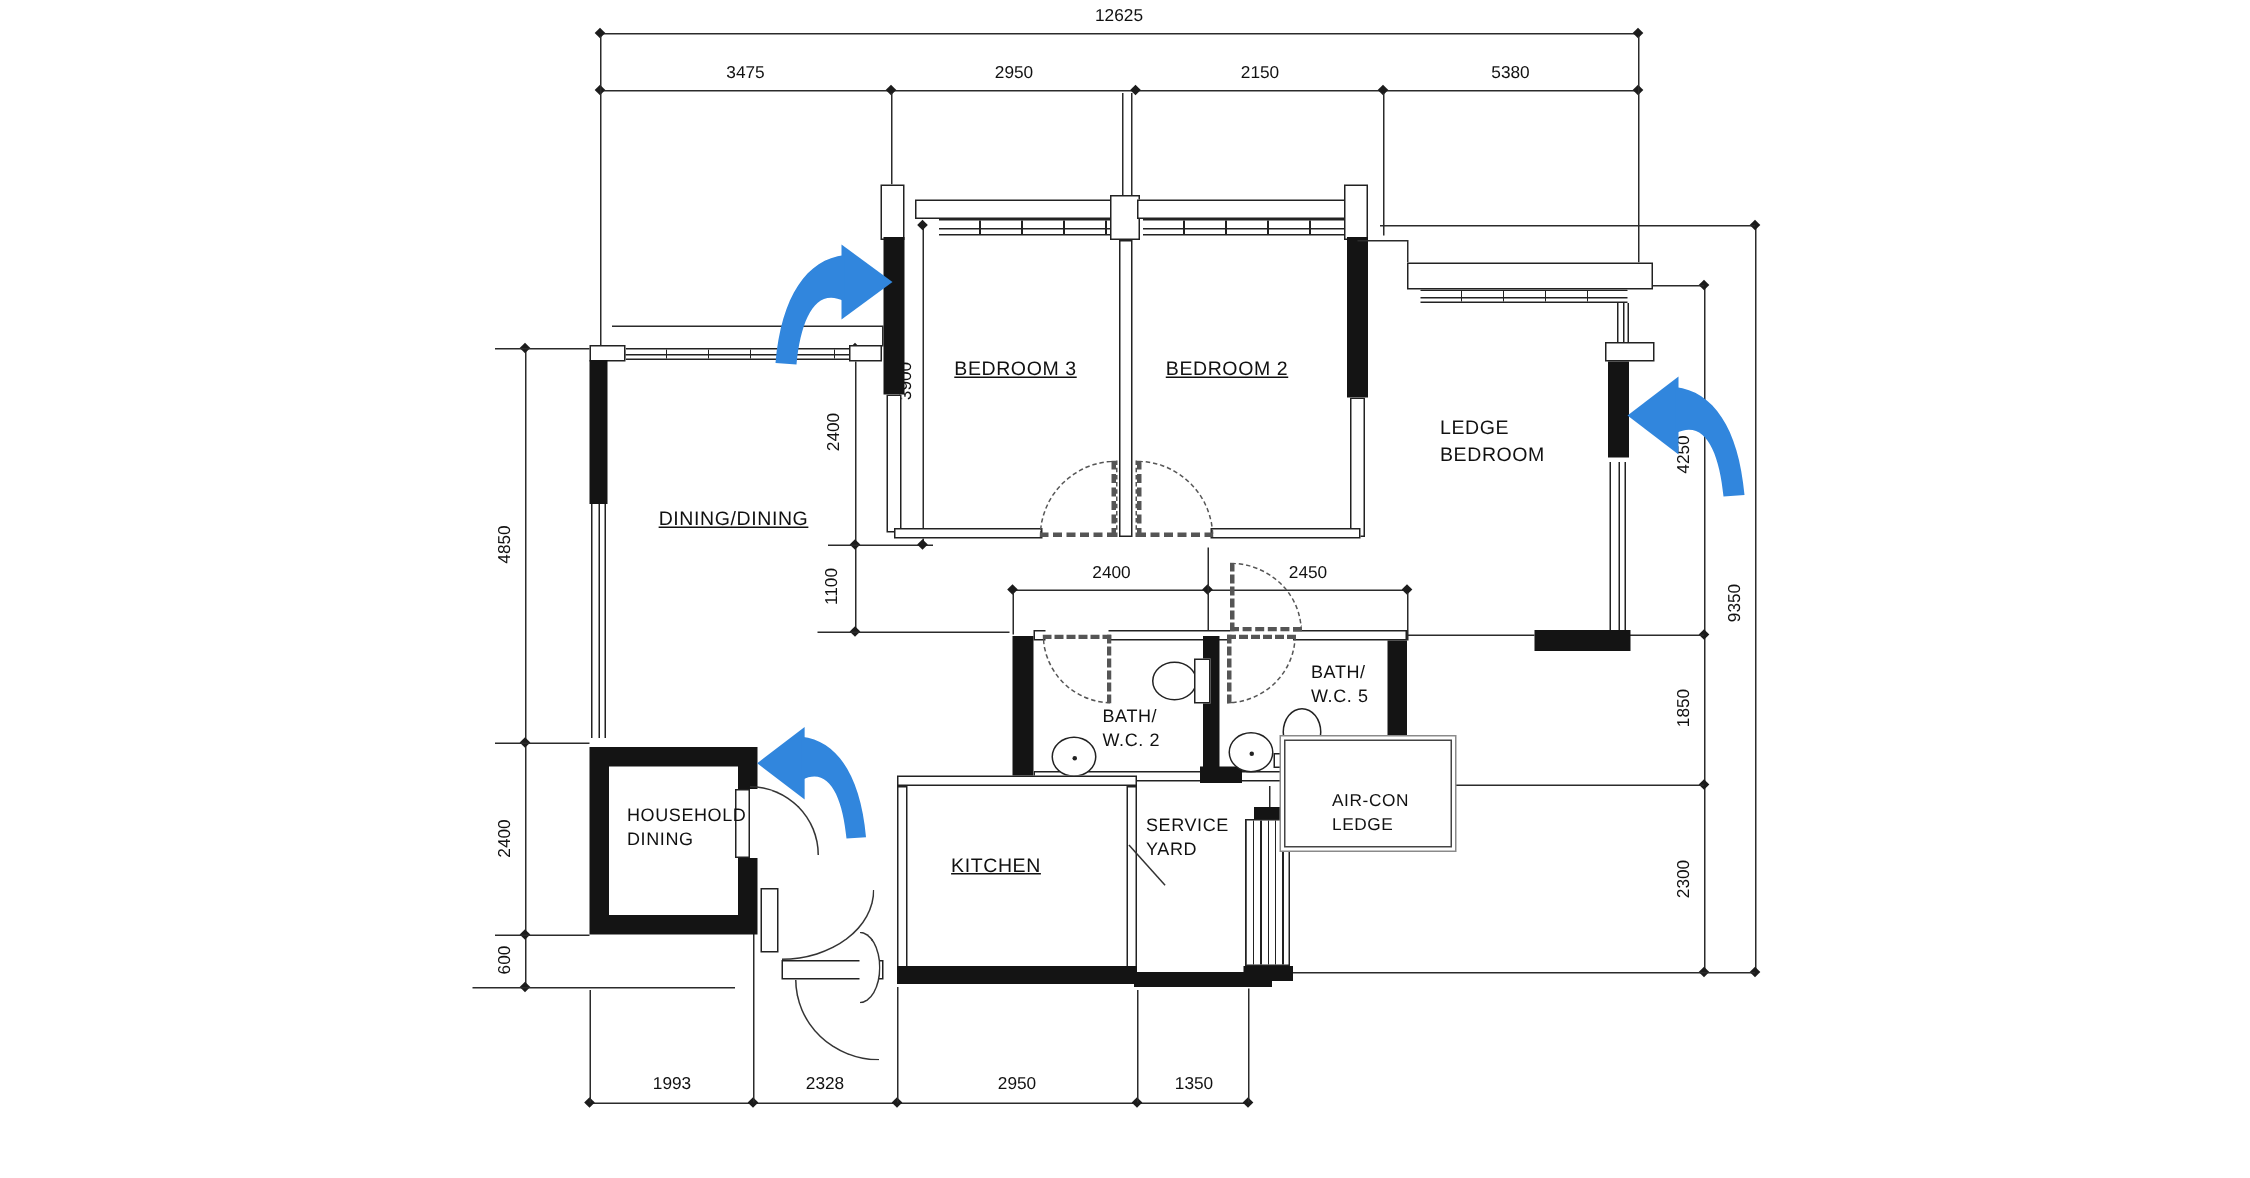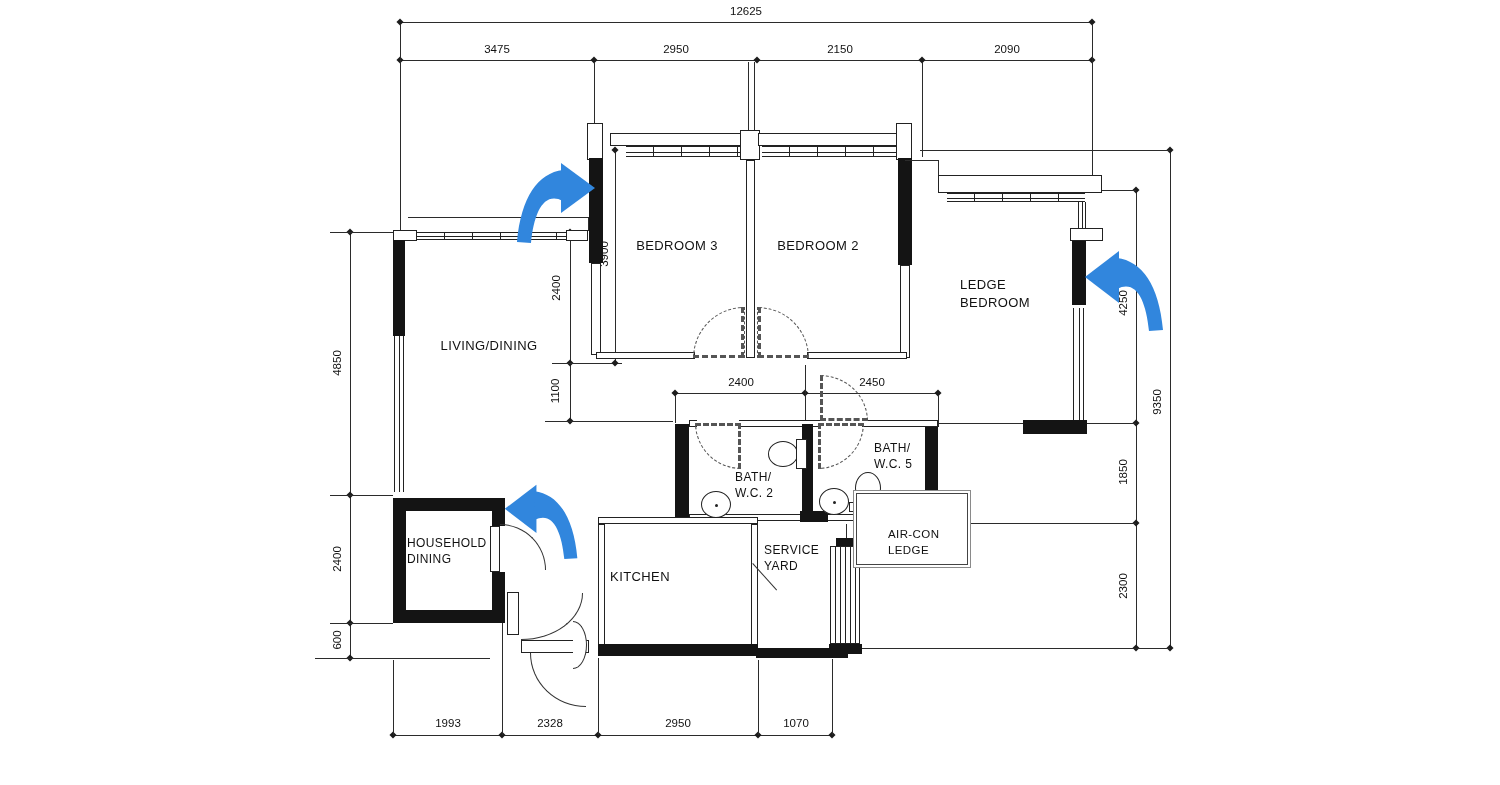--- a/index.html
+++ b/index.html
@@ -7,21 +7,21 @@
       font-family:"Liberation Sans",sans-serif;color:#111;}
   .lh{position:absolute;height:0;border-top:1px solid #2b2b2b;}
   .lv{position:absolute;width:0;border-left:1px solid #2b2b2b;}
   .lvd{position:absolute;width:0;border-left:1px dashed #555;}
   .tick{position:absolute;width:5px;height:5px;background:#1c1c1c;
         transform:translate(-50%,-50%) rotate(45deg);}
   .dim{position:absolute;font-size:11.5px;white-space:nowrap;
        transform:translate(-50%,-50%);}
   .dim.v{transform:translate(-50%,-50%) rotate(-90deg);}
   .room{position:absolute;font-size:13px;letter-spacing:.4px;white-space:nowrap;line-height:18px;}
-  .room.c{transform:translate(-50%,-50%);text-align:left;}
+  .room.c{transform:translate(-50%,-50%);text-align:left;text-decoration:underline;}
   .room.sm{font-size:12px;line-height:16px;}
   .wb{position:absolute;background:#141414;}
   .wt{position:absolute;background:#fff;border:1px solid #222;box-sizing:border-box;}
   .win{position:absolute;background:#fff;}
   .gap{position:absolute;background:#fff;}
   .wnh{position:absolute;background:#fff;border-top:1px solid #222;border-bottom:1px solid #222;box-sizing:border-box;}
   .wnh::after{content:"";position:absolute;left:0;right:0;top:50%;border-top:1px solid #222;}
   .wnh.panes{background-image:repeating-linear-gradient(90deg,transparent 0 27px,#222 27px 28px);}
   .wnv{position:absolute;background:#fff;border-left:1px solid #222;border-right:1px solid #222;box-sizing:border-box;}
   .wnv::after{content:"";position:absolute;top:0;bottom:0;left:50%;border-left:1px solid #222;}
@@ -55,21 +55,21 @@
 
   <div class="lh" style="left:400px;top:60px;width:692px"></div>
   <div class="tick" style="left:400px;top:60px"></div>
   <div class="tick" style="left:594px;top:60px"></div>
   <div class="tick" style="left:757px;top:60px"></div>
   <div class="tick" style="left:922px;top:60px"></div>
   <div class="tick" style="left:1092px;top:60px"></div>
   <div class="dim" style="left:497px;top:49px">3475</div>
   <div class="dim" style="left:676px;top:49px">2950</div>
   <div class="dim" style="left:840px;top:49px">2150</div>
-  <div class="dim" style="left:1007px;top:49px">2090</div>
+  <div class="dim" style="left:1007px;top:49px">5380</div>
 
   <div class="lv" style="left:400px;top:24px;height:206px"></div>
   <div class="lv" style="left:1092px;top:24px;height:151px"></div>
   <div class="lv" style="left:594px;top:62px;height:61px"></div>
   <div class="lv" style="left:922px;top:62px;height:95px"></div>
   <div class="lv" style="left:748px;top:62px;height:70px"></div>
   <div class="lv" style="left:754px;top:62px;height:70px"></div>
 
   <div class="lv" style="left:350px;top:232px;height:426px"></div>
   <div class="tick" style="left:350px;top:232px"></div>
@@ -127,35 +127,35 @@
 
   <div class="lh" style="left:393px;top:735px;width:439px"></div>
   <div class="tick" style="left:393px;top:735px"></div>
   <div class="tick" style="left:502px;top:735px"></div>
   <div class="tick" style="left:598px;top:735px"></div>
   <div class="tick" style="left:758px;top:735px"></div>
   <div class="tick" style="left:832px;top:735px"></div>
   <div class="dim" style="left:448px;top:723px">1993</div>
   <div class="dim" style="left:550px;top:723px">2328</div>
   <div class="dim" style="left:678px;top:723px">2950</div>
-  <div class="dim" style="left:796px;top:723px">1070</div>
+  <div class="dim" style="left:796px;top:723px">1350</div>
   <div class="lv" style="left:393px;top:660px;height:75px"></div>
   <div class="lv" style="left:502px;top:575px;height:160px"></div>
   <div class="lv" style="left:598px;top:658px;height:77px"></div>
   <div class="lv" style="left:758px;top:660px;height:75px"></div>
   <div class="lv" style="left:832px;top:659px;height:76px"></div>
 
   <div class="lh" style="left:408px;top:217px;width:180px"></div>
   <div class="lv" style="left:588px;top:217px;height:14px"></div>
   <div class="wt" style="left:393px;top:230px;width:24px;height:11px"></div>
   <div class="wt" style="left:566px;top:230px;width:22px;height:11px"></div>
   <div class="wnh panes" style="left:417px;top:232px;width:149px;height:8px"></div>
   <div class="wb" style="left:393px;top:240px;width:12px;height:96px"></div>
   <div class="wnv" style="left:394px;top:336px;width:10px;height:156px"></div>
-  <div class="room c" style="left:489px;top:346px">LIVING/DINING</div>
+  <div class="room c" style="left:489px;top:346px">DINING/DINING</div>
 
   <div class="wt" style="left:587px;top:123px;width:16px;height:37px"></div>
   <div class="wt" style="left:610px;top:133px;width:132px;height:13px"></div>
   <div class="wnh panes" style="left:626px;top:146px;width:114px;height:11px"></div>
   <div class="wt" style="left:740px;top:130px;width:20px;height:30px"></div>
   <div class="wt" style="left:758px;top:133px;width:140px;height:13px"></div>
   <div class="wnh panes" style="left:762px;top:146px;width:134px;height:11px"></div>
   <div class="wt" style="left:896px;top:123px;width:16px;height:37px"></div>
   <div class="wb" style="left:589px;top:158px;width:14px;height:105px"></div>
   <div class="wt" style="left:591px;top:263px;width:10px;height:92px"></div>
@@ -213,21 +213,21 @@
   </div>
   <div class="room sm" style="left:874px;top:440px">
     <div>BATH/</div>
     <div>W.C. 5</div>
   </div>
 
   <div class="wt" style="left:598px;top:517px;width:160px;height:7px"></div>
   <div class="wt" style="left:598px;top:524px;width:7px;height:122px"></div>
   <div class="wt" style="left:751px;top:524px;width:7px;height:122px"></div>
   <div class="wb" style="left:598px;top:644px;width:160px;height:12px"></div>
-  <div class="room c" style="left:640px;top:577px">KITCHEN</div>
+  <div class="room c" style="left:664px;top:577px">KITCHEN</div>
 
   <div class="lv" style="left:846px;top:524px;height:22px"></div>
   <div class="wb" style="left:836px;top:538px;width:20px;height:8px"></div>
   <div class="louver" style="left:830px;top:546px;width:30px;height:98px"></div>
   <div class="wb" style="left:829px;top:644px;width:33px;height:10px"></div>
   <div class="wb" style="left:756px;top:648px;width:92px;height:10px"></div>
   <div class="dg" style="left:753px;top:563px;width:36px;transform:rotate(48deg)"></div>
   <div class="room sm" style="left:764px;top:542px">
     <div>SERVICE</div>
     <div>YARD</div>
@@ -237,21 +237,21 @@
   <div class="room sm" style="left:888px;top:526px;font-size:11.5px">
     <div>AIR-CON</div>
     <div>LEDGE</div>
   </div>
 
   <div class="wb" style="left:393px;top:498px;width:112px;height:125px"></div>
   <div class="win" style="left:406px;top:511px;width:86px;height:99px"></div>
   <div class="gap" style="left:492px;top:526px;width:14px;height:46px"></div>
   <div class="wt" style="left:490px;top:526px;width:10px;height:46px"></div>
   <div class="arc tr" style="left:500px;top:524px;width:46px;height:46px"></div>
-  <div class="room sm" style="left:407px;top:535px;z-index:3">
+  <div class="room sm" style="left:418px;top:535px;z-index:3">
     <div>HOUSEHOLD</div>
     <div>DINING</div>
   </div>
 
   <div class="wt" style="left:507px;top:592px;width:12px;height:43px"></div>
   <div class="arc br" style="left:521px;top:593px;width:62px;height:47px"></div>
   <div class="wt" style="left:521px;top:640px;width:68px;height:13px"></div>
   <div class="lens" style="left:573px;top:621px;width:14px;height:48px"></div>
   <div class="arc bl" style="left:530px;top:653px;width:56px;height:54px"></div>
 

